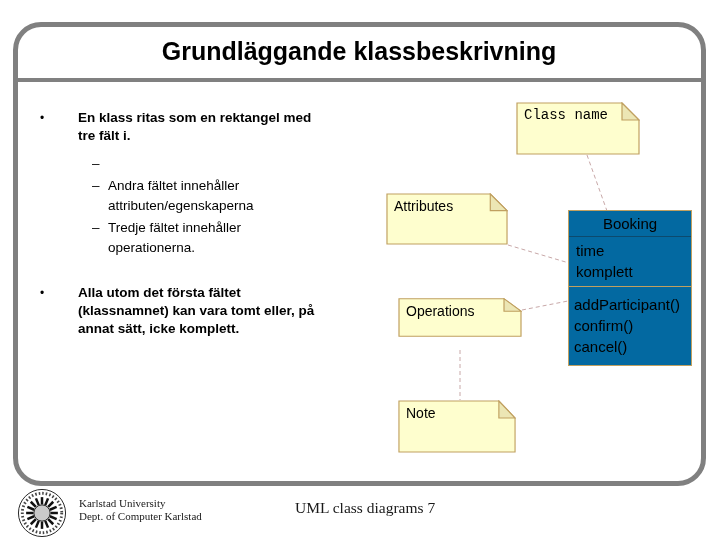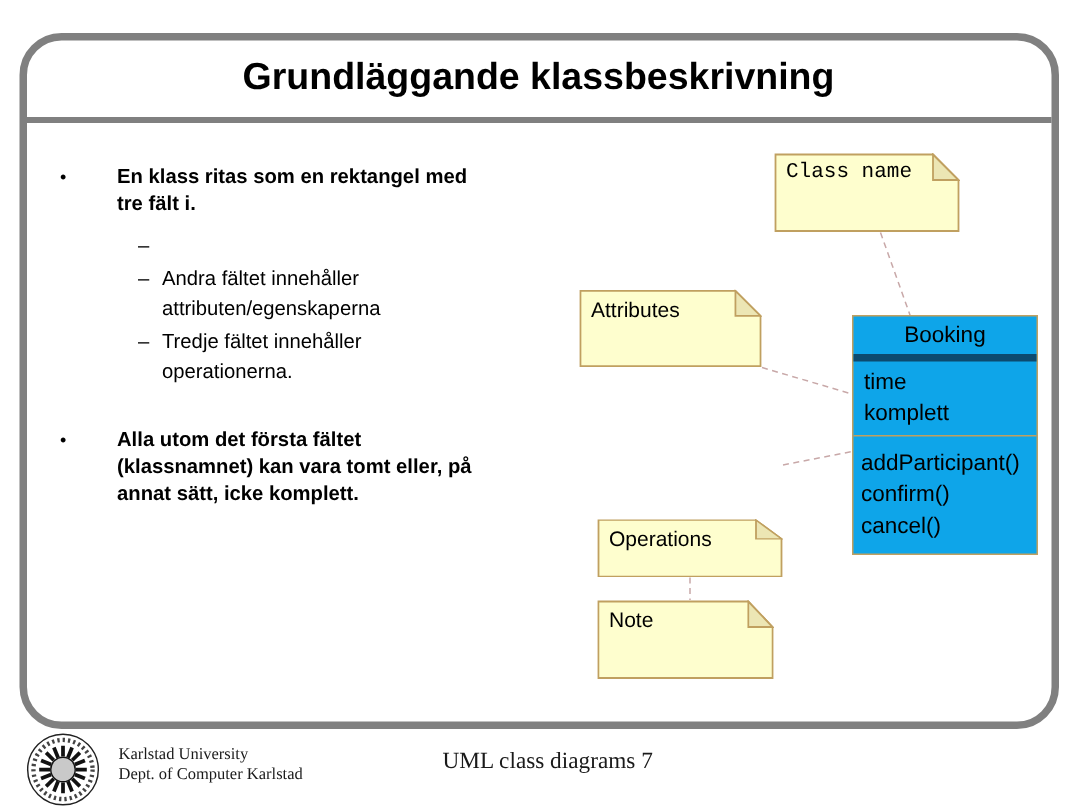--- a/index.html
+++ b/index.html
@@ -37,24 +37,24 @@
   .connectors{left:0;top:0;width:720px;height:540px;pointer-events:none;}
   
   .uml-note{position:absolute;}
   .uml-note svg{position:absolute;left:0;top:0;width:100%;height:100%;}
   .note-label{
     position:absolute;left:8px;top:4px;font-size:14px;line-height:18px;
   }
   
   .class-box{
     left:568px;top:210px;width:124px;box-sizing:border-box;
-    background:#0ea5e9;border:1px solid #C0A060;
+    background:#0369a1;border:1px solid #C0A060;
   }
   .sec-title{height:25px;line-height:25px;text-align:center;font-size:15px;}
-  .sec-attrs{border-top:5px solid #0c4a6e;padding:3px 0 4px 7px;font-size:15px;line-height:21px;}
+  .sec-attrs{border-top:1px solid #0c4a6e;padding:3px 0 4px 7px;font-size:15px;line-height:21px;}
   .sec-ops{border-top:1px solid #C0A060;padding:7px 0 8px 5px;font-size:15px;line-height:21px;}
   
   .seal{left:15px;top:488px;width:54px;height:50px;}
   .org{
     left:79px;top:497px;width:200px;
     font-family:"Liberation Serif","DejaVu Serif",serif;
     font-size:11px;line-height:13px;color:#1a1a1a;
   }
   .page-label{
     left:295px;top:499px;
@@ -108,21 +108,21 @@
 </div>
 
 <div class="uml-note" style="left:386px;top:193px;width:122px;height:52px;">
   <svg viewBox="0 0 124 53" preserveAspectRatio="none">
     <path d="M1 1 H106 L123 18 V52 H1 Z" fill="#FEFECE" stroke="#C0A060" stroke-width="1.2"></path>
     <path d="M106 1 L123 18 H106 Z" fill="#ECE6B4" stroke="#C0A060" stroke-width="1.2"></path>
   </svg>
   <div class="note-label">Attributes</div>
 </div>
 
-<div class="uml-note" style="left:398px;top:298px;width:124px;height:39px;margin-top:48px;">
+<div class="uml-note" style="left:398px;top:298px;width:124px;height:39px;">
   <svg viewBox="0 0 124 53" preserveAspectRatio="none">
     <path d="M1 1 H106 L123 18 V52 H1 Z" fill="#FEFECE" stroke="#C0A060" stroke-width="1.2"></path>
     <path d="M106 1 L123 18 H106 Z" fill="#ECE6B4" stroke="#C0A060" stroke-width="1.2"></path>
   </svg>
   <div class="note-label">Operations</div>
 </div>
 
 <div class="uml-note" style="left:398px;top:400px;width:118px;height:53px;">
   <svg viewBox="0 0 124 53" preserveAspectRatio="none">
     <path d="M1 1 H106 L123 18 V52 H1 Z" fill="#FEFECE" stroke="#C0A060" stroke-width="1.2"></path>

